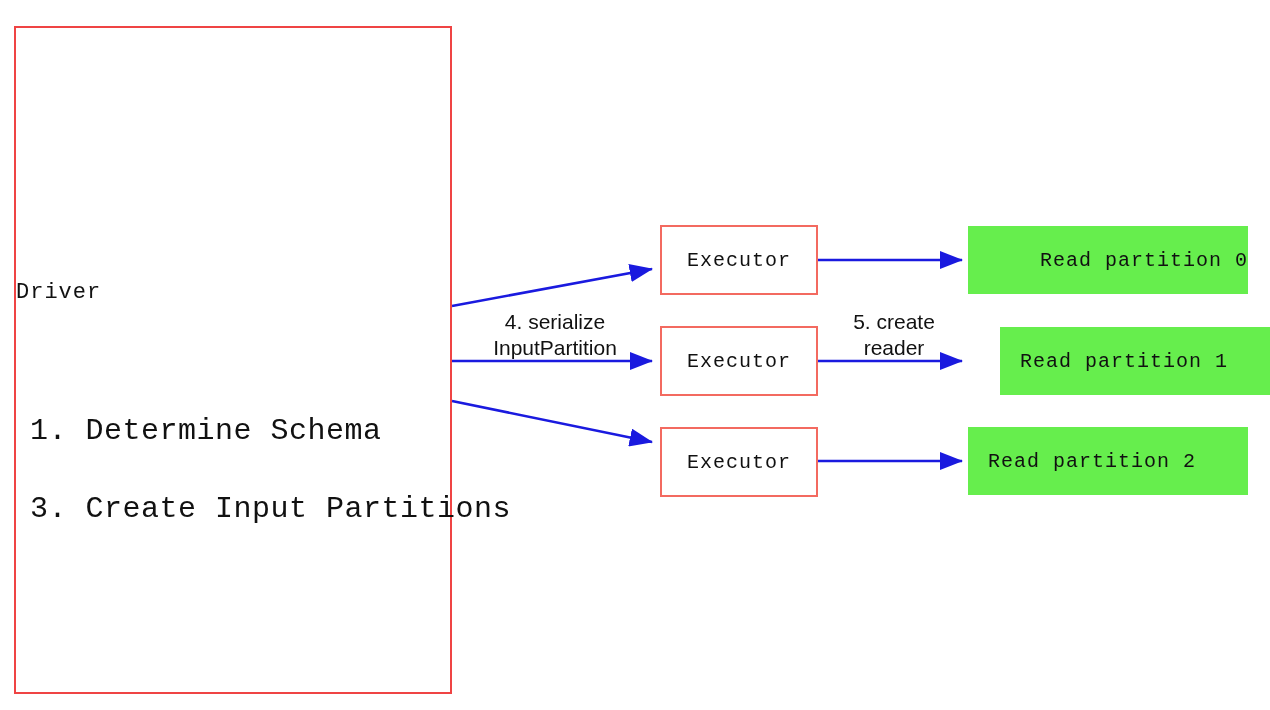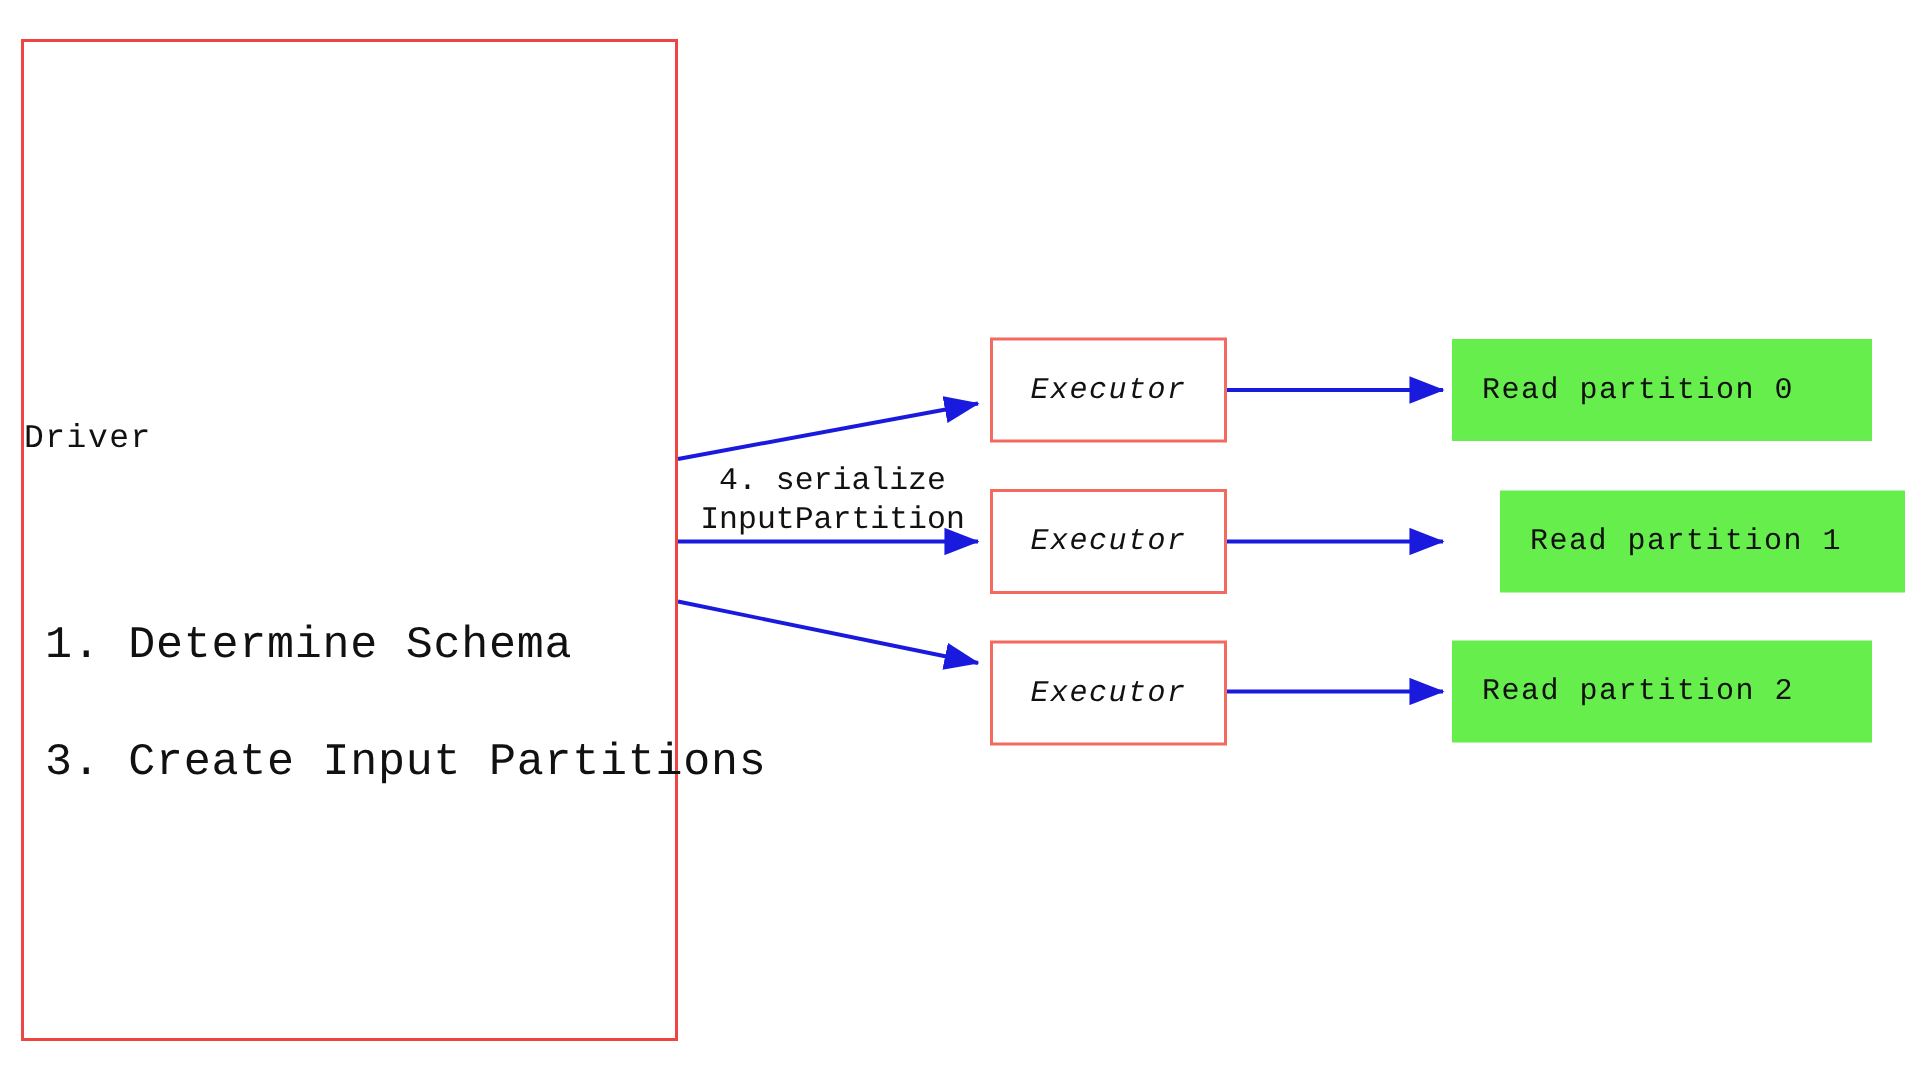--- a/index.html
+++ b/index.html
@@ -67,21 +67,20 @@
     border: 2px solid #f36a60;
     background: #ffffff;
     box-sizing: border-box;
     display: flex;
     align-items: center;
     justify-content: center;
     font-size: 20px;
     letter-spacing: 1px;
     color: #111111;
     font-family: "Liberation Mono", "DejaVu Sans Mono", monospace;
-    font-style: italic;
   }
   .exec-0 { left: 660px; top: 225px; }
   .exec-1 { left: 660px; top: 326px; }
   .exec-2 { left: 660px; top: 427px; }
 
   
   .partition-box {
     position: absolute;
     left: 968px;
     width: 280px;
@@ -89,29 +88,29 @@
     background: #66ee4d;
     box-sizing: border-box;
     display: flex;
     align-items: center;
     padding-left: 20px;
     font-size: 20px;
     letter-spacing: 1px;
     color: #111111;
     font-family: "Liberation Mono", "DejaVu Sans Mono", monospace;
   }
-  .part-0 { top: 226px; }
+  .part-0 { top: 226px; justify-content: flex-end; }
   .part-1 { top: 327px; margin-left: 32px; }
   .part-2 { top: 427px; }
 
   
   .edge-label {
     position: absolute;
     text-align: center;
-    font-family: Liberation Mono, monospace;
+    font-family: Liberation Sans, sans-serif;
     font-size: 21px;
     line-height: 26px;
     color: #111111;
     white-space: nowrap;
   }
   .label-serialize {
     left: 440px;
     top: 309px;
     width: 230px;
   }
@@ -172,14 +171,18 @@
   </div>
   <div class="partition-box part-2">
     <span>Read partition 2</span>
   </div>
 
   <div class="edge-label label-serialize">
     <div>4. serialize</div>
     <div>InputPartition</div>
   </div>
 
+  <div class="edge-label label-create-reader">
+    <div>5. create</div>
+    <div>reader</div>
+  </div>
 
 </div>
 
 </body></html>

